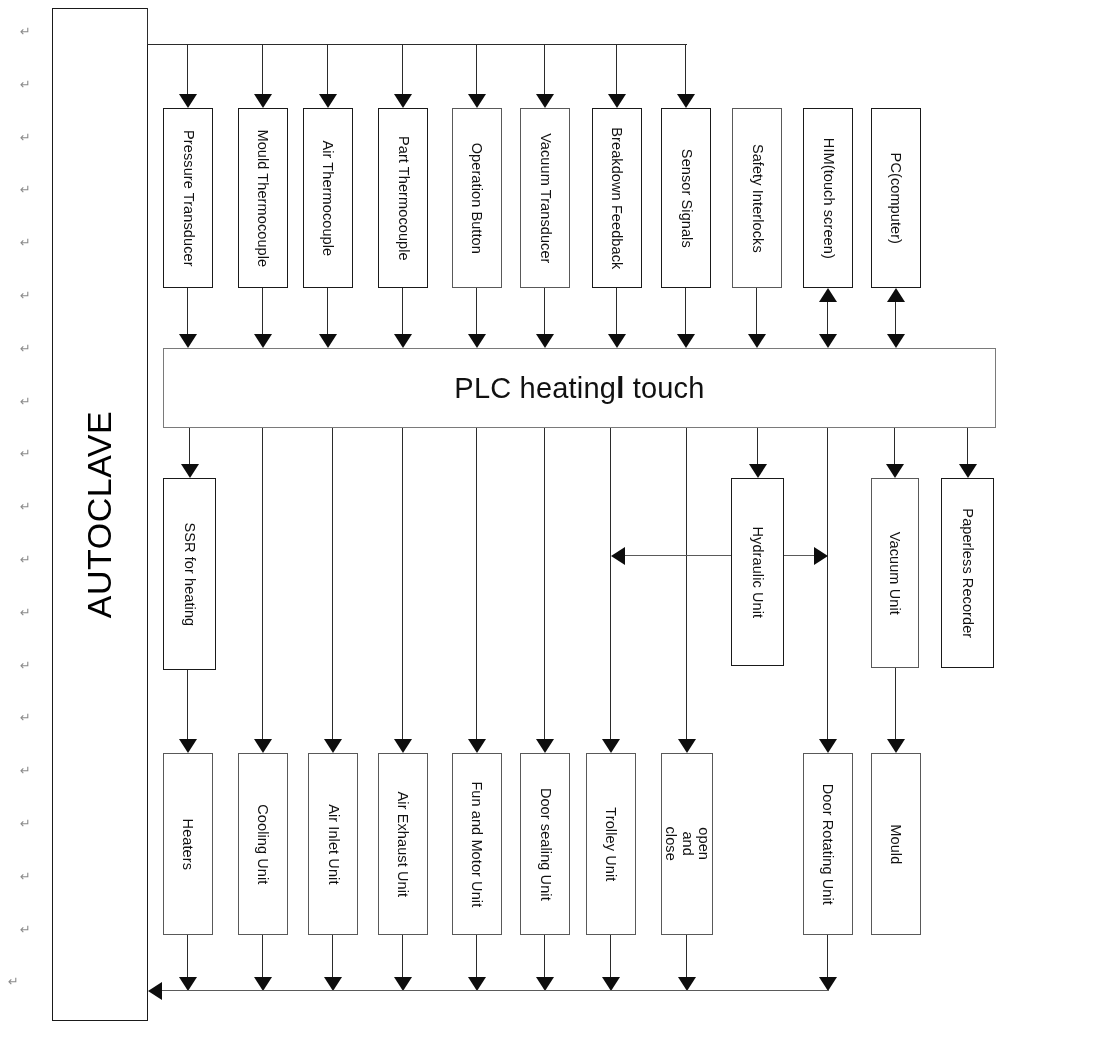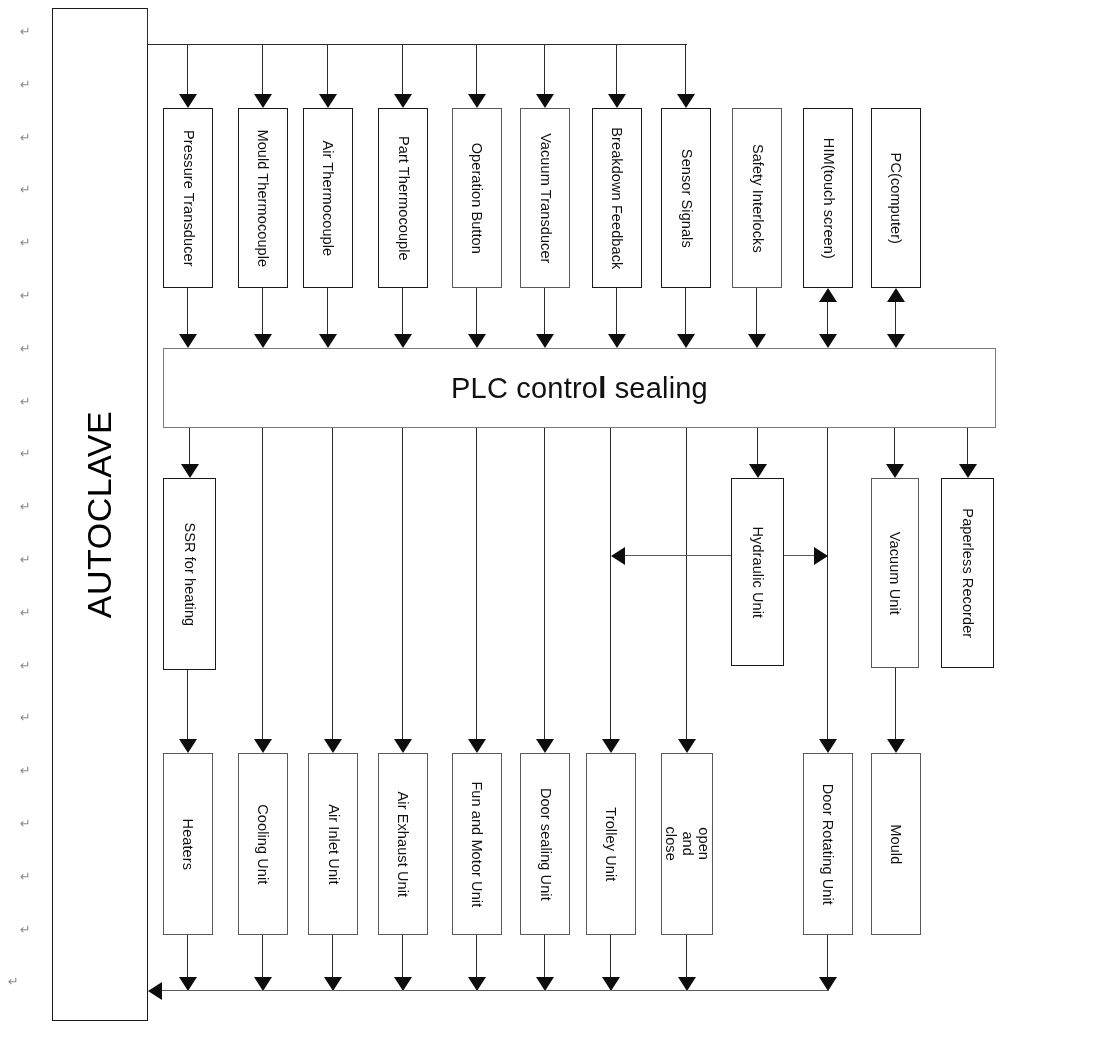--- a/index.html
+++ b/index.html
@@ -143,21 +143,21 @@
       <div class="pilcrow" style="left: 20px; top: 869.8px;">↵</div>
       <div class="pilcrow" style="left: 20px; top: 922.6px;">↵</div>
       <div class="pilcrow" style="left: 8px; top: 975.4px;">↵</div>
     </div>
 
   <div id="autoclave">
     <span class="vtxt">AUTOCLAVE</span>
   </div>
 
   <div id="plc">
-    <span class="label"><span>PLC contro</span><b>l</b><span> sealing</span></span>
+    <span class="label"><span>PLC heating</span><b>l</b><span> touch</span></span>
   </div>
 
   <div id="layers">
       <div class="vline dark" style="left: 147.2px; top: 8px; height: 37px;"></div>
       <div class="hline dark" style="left: 148px; top: 44.2px; width: 539px;"></div>
       <div class="box strong" style="left: 163px; top: 108px; width: 50px; height: 180px;">
         <span class="vtxt">Pressure Transducer</span>
       </div>
       <div class="vline dark" style="left: 187.2px; top: 45px; height: 51px;"></div>
       <div class="arrow-d" style="left: 179px; top: 94px;"></div>

